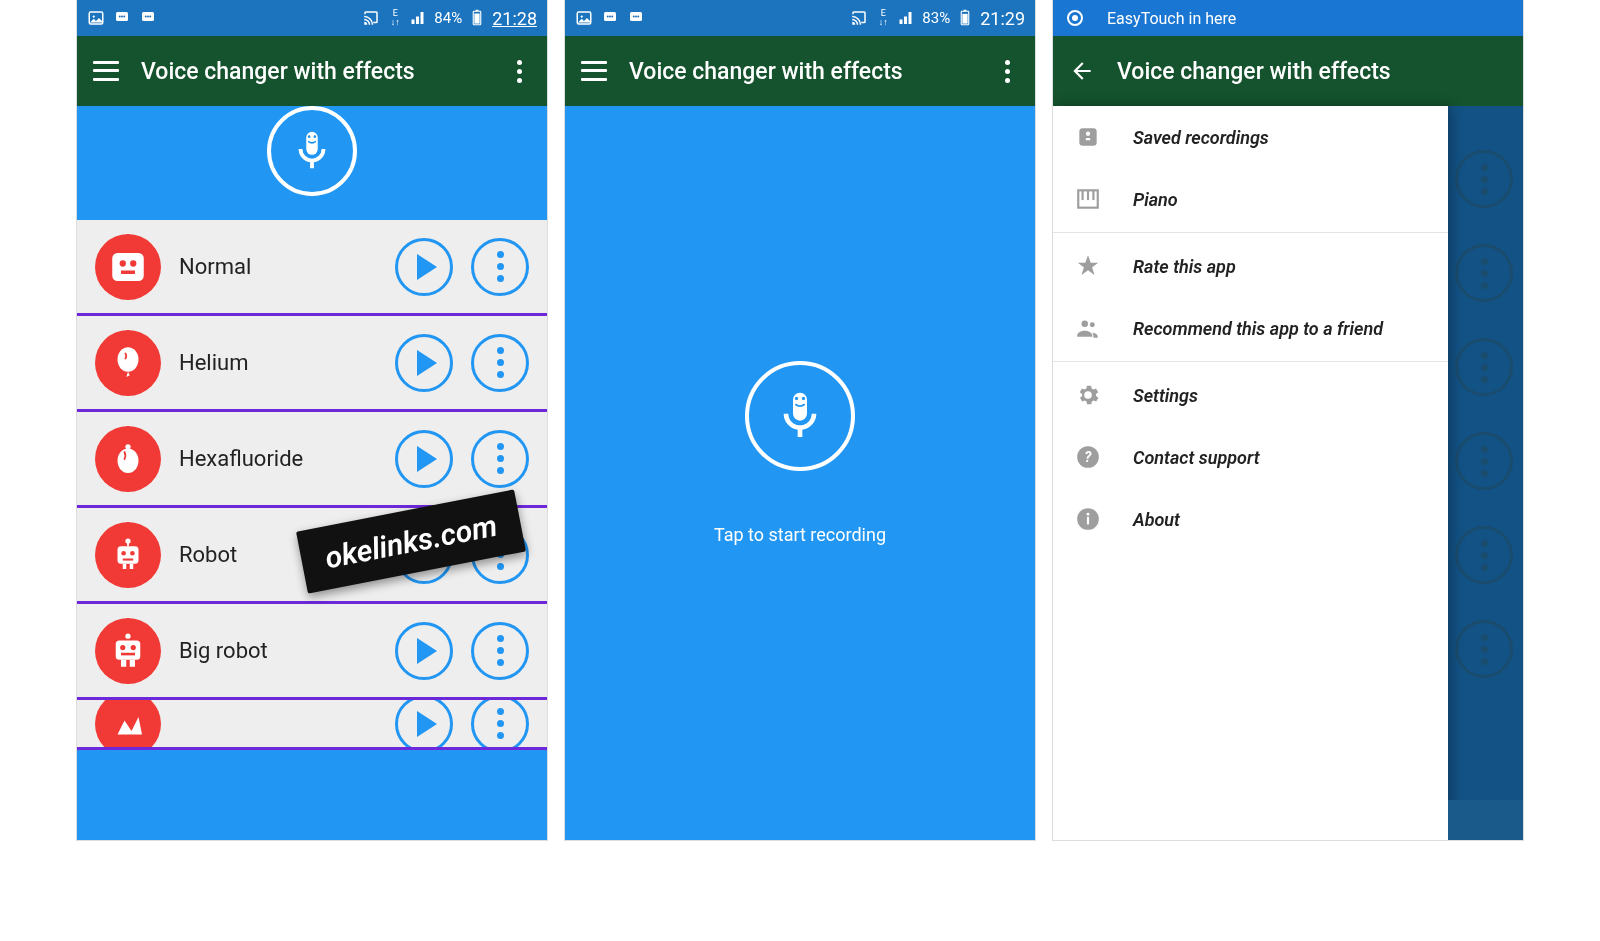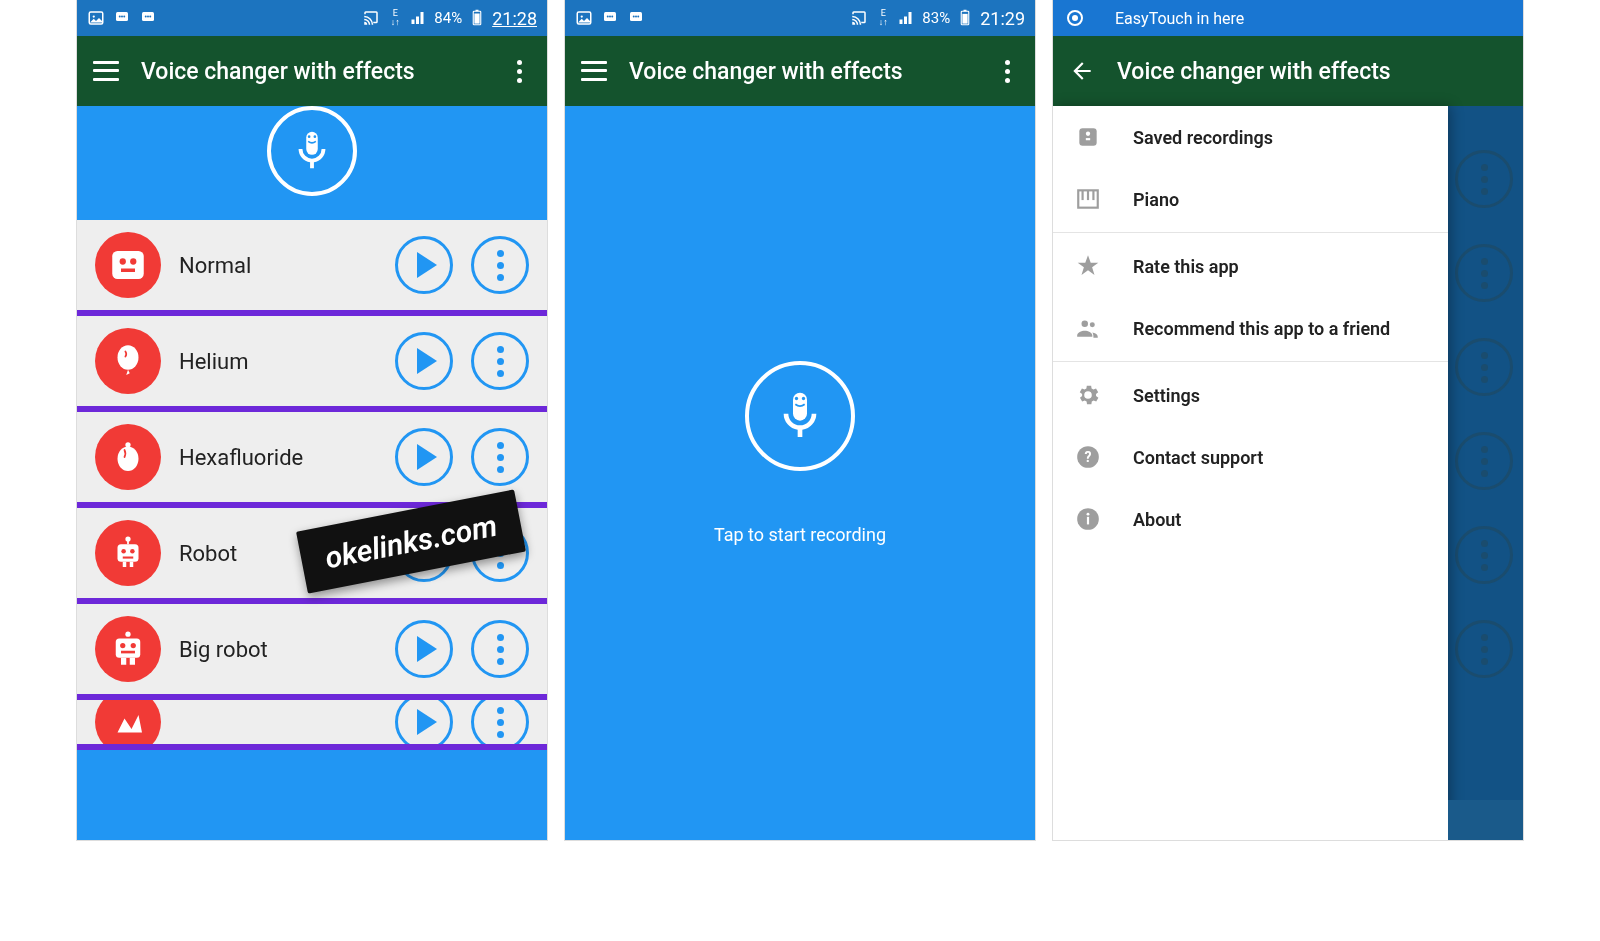--- a/index.html
+++ b/index.html
@@ -56,21 +56,21 @@
   .mic-area { background:#2196f3; display:flex; justify-content:center; padding: 0 0 24px 0;}
   .mic-circle {
     width: 90px; height:90px; border:4px solid #fff; border-radius:50%;
     display:flex; align-items:center; justify-content:center;
   }
   .mic-circle.large { width:110px; height:110px; }
   
   .list { background:#eeeeee; }
   .row {
     background:#eeeeee;
-    border-bottom: 6px solid #6d28d9;
+    border-bottom: 3px solid #6d28d9;
     display:flex; align-items:center;
     padding: 10px 18px;
     gap: 18px;
     height: 96px;
   }
   .eff-icon {
     width:66px; height:66px; border-radius:50%; background:#f13a36;
     display:flex; align-items:center; justify-content:center; flex-shrink:0;
   }
   .eff-label { font-size: 22px; color:#222; flex:1; }
@@ -98,26 +98,26 @@
   .drawer-overlay { position:absolute; top:106px; bottom:0; left:0; right:0; background:rgba(0,0,0,.45);}
   .ghost-rows { position:absolute; right:10px; top:150px; display:flex; flex-direction:column; gap:36px;}
   .ghost-kebab { width:58px; height:58px; border:3px solid #1a4c6e; border-radius:50%; display:flex; align-items:center; justify-content:center;}
   .ghost-kebab .blue-kebab span{ background:#1a4c6e; }
   .drawer {
     position:absolute; top:106px; left:0; bottom:0; width:395px; background:#fff;
     box-shadow: 3px 0 12px rgba(0,0,0,.3);
   }
   .drawer-item {
     display:flex; align-items:center; padding: 18px 22px; gap: 32px;
-    font-size: 18px; font-weight:600; color:#222;
+    font-size: 18px; font-weight:600; color:#222;font-style:italic;
   }
   .drawer-sep { height:1px; background:#e4e4e4; margin:2px 0;}
   .drawer-icon { width:26px; height:26px; color:#9e9e9e; display:flex; align-items:center; justify-content:center;}
   
-  .etbar { height:36px; background:#1976d2; color:#fff; display:flex; align-items:center; gap:32px; padding:0 14px; font-size:16px;}
+  .etbar { height:36px; background:#1976d2; color:#fff; display:flex; align-items:center; gap:24px; padding:0 14px; font-size:16px;}
   .etbar .dot { width:16px; height:16px; border:2px solid #fff; border-radius:50%; display:flex; align-items:center; justify-content:center;}
   .etbar .dot::after{content:""; width:6px; height:6px; background:#fff; border-radius:50%;}
   
   .watermark {
     position:absolute; transform: rotate(-11deg);
     background:#111; color:#fff; font-size:30px; font-weight:600;
     padding: 14px 24px; border-radius:2px; box-shadow:0 4px 10px rgba(0,0,0,.4);
     z-index:50; font-style:italic;
     white-space:nowrap;
   }

